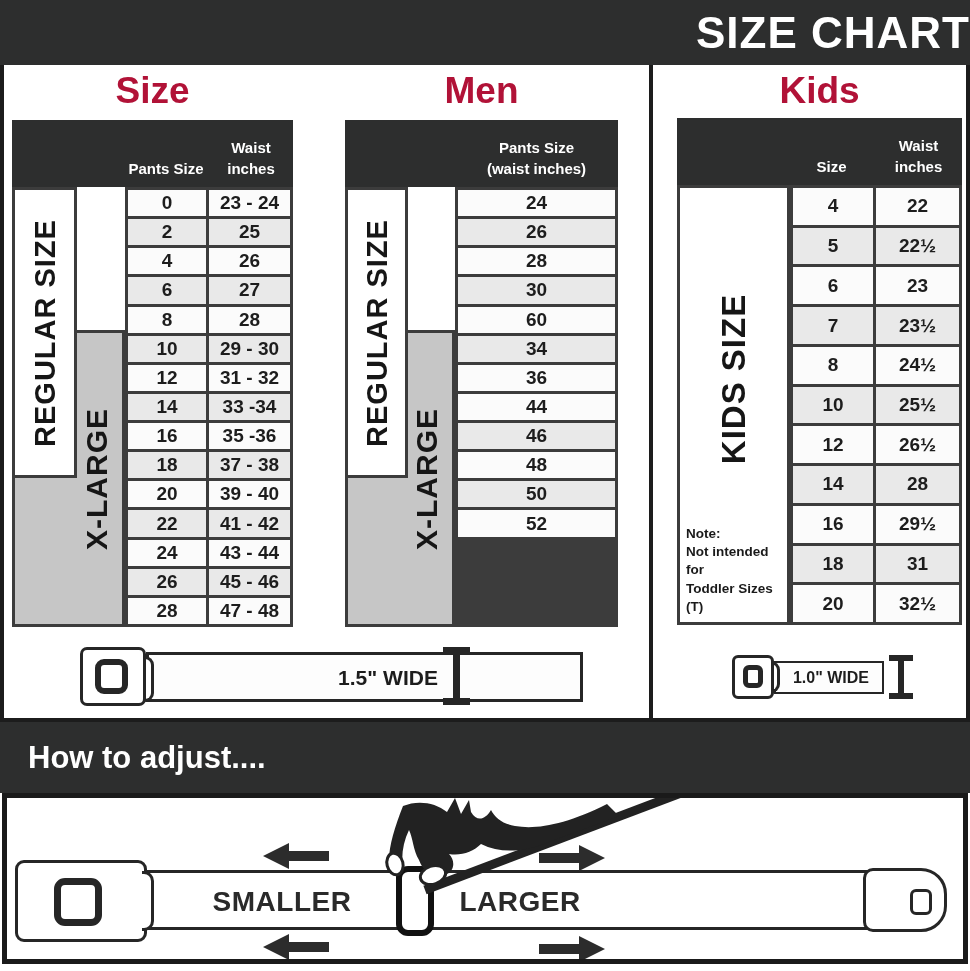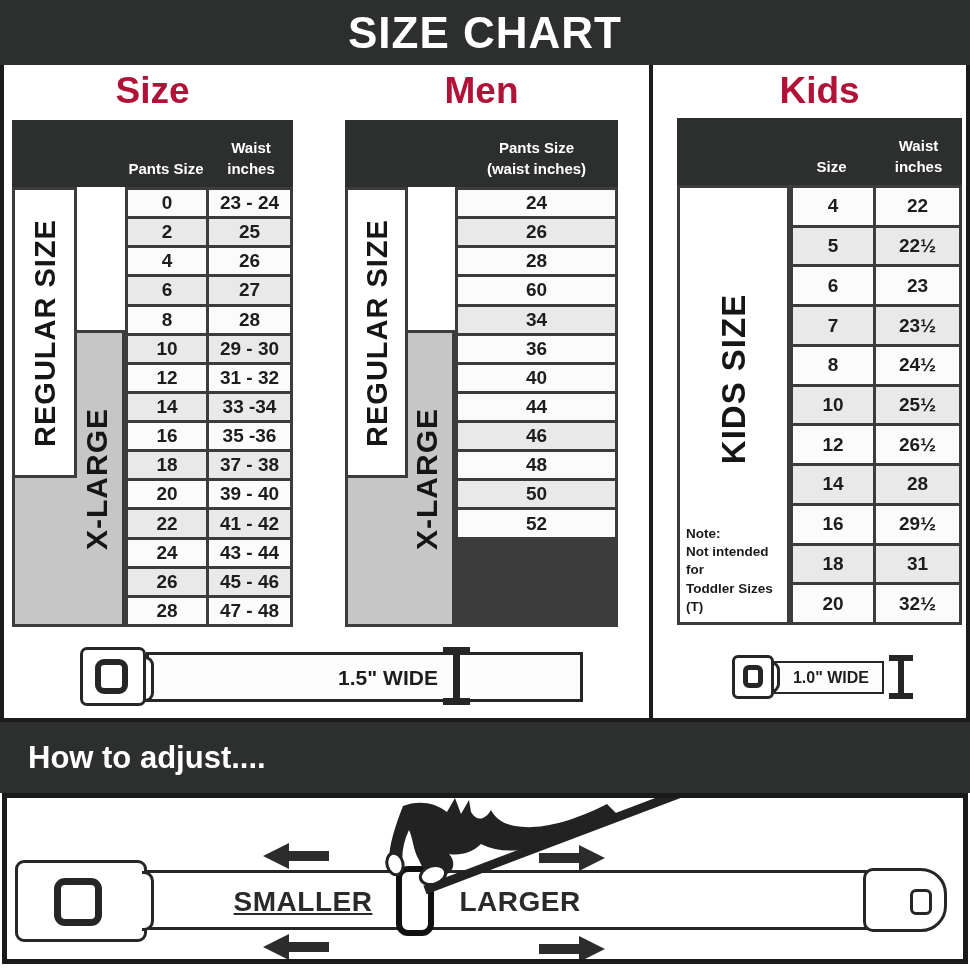--- a/index.html
+++ b/index.html
@@ -4,21 +4,21 @@
 <style>
   html,body{margin:0;padding:0;background:#ffffff;}
   #page{
     position:relative; width:970px; height:971px; overflow:hidden;
     background:#ffffff; font-family:"Liberation Sans", sans-serif;
     -webkit-font-smoothing:antialiased;
   }
   .abs{position:absolute;}
   
   #banner{left:0;top:0;width:970px;height:65px;background:#2d2e2e;
-    display:flex;align-items:center;justify-content:center;}
+    display:flex;align-items:center;justify-content:flex-end;}
   #banner .t{color:#fff;font-size:44px;font-weight:700;letter-spacing:1px;}
   
   .frame{background:#1c1c1c;}
   
   .sec-title{top:70px;height:42px;display:flex;align-items:center;justify-content:center;
     font-size:37px;font-weight:700;color:#b11237;}
   
   .thead{background:#2d2e2e;color:#fff;}
   .hlab{position:absolute;text-align:center;color:#fff;font-size:15px;font-weight:700;line-height:1.45;}
   
@@ -153,24 +153,24 @@
     </div>
     <div class="xl-pos" style="left:54px;top:143px;width:56px;height:297px;">
       <div class="vlabel" style="font-size:30px;">X-LARGE</div>
     </div>
   </div>
 
   <div class="abs dgrid" style="left:455px;top:187px;width:163px;height:440px;grid-template-columns:1fr;grid-template-rows:repeat(15,1fr);">
     <div class="cell">24</div>
     <div class="cell alt">26</div>
     <div class="cell">28</div>
+    <div class="cell alt">30</div>
     <div class="cell">60</div>
     <div class="cell alt">34</div>
     <div class="cell">36</div>
-    <div class="cell">40</div>
     <div class="cell">44</div>
     <div class="cell alt">46</div>
     <div class="cell">48</div>
     <div class="cell alt">50</div>
     <div class="cell">52</div>
   </div>
 
   <div class="abs thead" style="left:677px;top:118px;width:285px;height:67px;">
     <div class="hlab" style="left:113px;bottom:7px;width:83px;">Size</div>
     <div class="hlab" style="left:198px;bottom:7px;width:87px;">
@@ -235,21 +235,21 @@
   <div class="abs ibeam-part" style="left:889px;top:655px;width:24px;height:6px;"></div>
   <div class="abs ibeam-part" style="left:889px;top:693px;width:24px;height:6px;"></div>
 
   <div class="abs" id="adjust-band">
     <div class="t">How to adjust....</div>
   </div>
 
   <div class="abs" id="diagram">
     <div class="strap2"></div>
 
-    <div class="belt-word" style="left:216px;top:88px;text-decoration:underline;">SMALLER</div>
+    <div class="belt-word" style="left:195px;top:88px;">SMALLER</div>
     <div class="belt-word" style="left:433px;top:88px;">LARGER</div>
 
     <svg class="arrow-svg" style="left:256px;top:45px;" width="66" height="26" viewBox="0 0 66 26">
       <polygon points="66,8 26,8 26,0 0,13 26,26 26,18 66,18" fill="#2c2c2c"></polygon>
     </svg>
     <svg class="arrow-svg" style="left:256px;top:136px;" width="66" height="26" viewBox="0 0 66 26">
       <polygon points="66,8 26,8 26,0 0,13 26,26 26,18 66,18" fill="#2c2c2c"></polygon>
     </svg>
     <svg class="arrow-svg" style="left:532px;top:47px;" width="66" height="26" viewBox="0 0 66 26">
       <polygon points="0,8 40,8 40,0 66,13 40,26 40,18 0,18" fill="#2c2c2c"></polygon>

